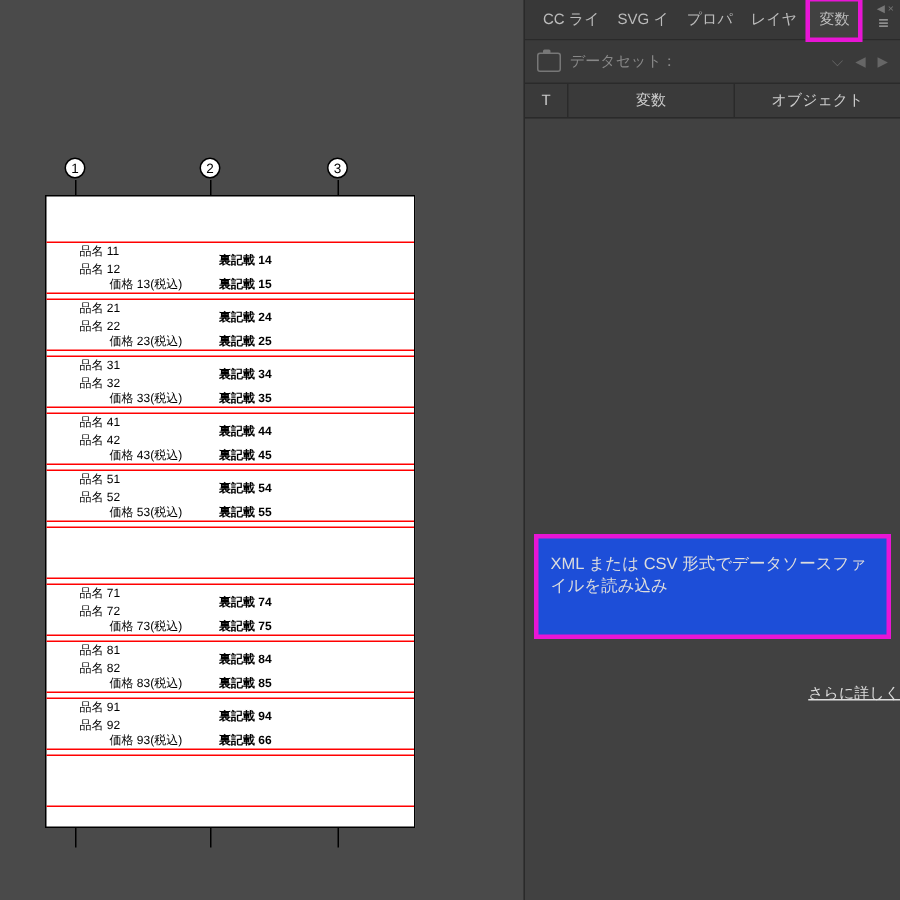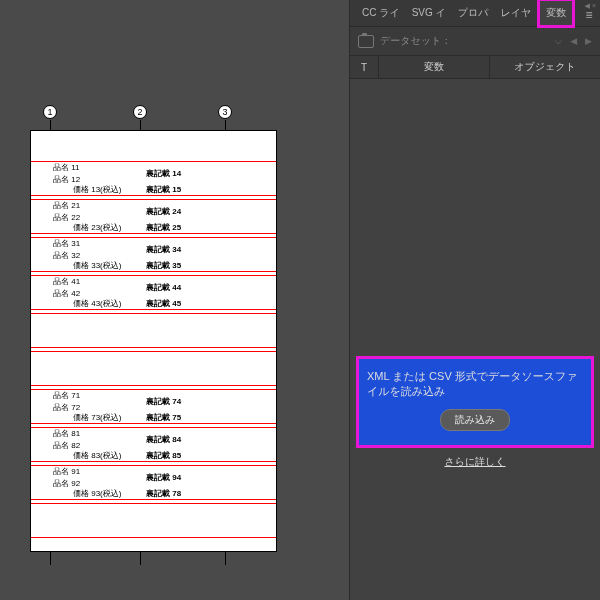--- a/index.html
+++ b/index.html
@@ -23,21 +23,21 @@
 .dataset-row { display:flex; align-items:center; height:28px; padding:0 8px; border-bottom:1px solid #2a2a2a; background:#3a3a3a; color:#888; font-size:10px; }
 .cam-icon { width:14px; height:11px; border:1px solid #777; border-radius:2px; margin-right:6px; position:relative; }
 .cam-icon:before { content:''; position:absolute; top:-3px; left:3px; width:5px; height:3px; background:#777; border-radius:1px; }
 .nav-chevron { color:#666; margin-left:auto; font-size:10px; }
 .nav-arrows { color:#666; font-size:9px; margin-left:8px; }
 .col-headers { display:flex; height:22px; border-bottom:1px solid #2a2a2a; background:#3a3a3a; color:#ccc; font-size:10px; }
 .col-h { display:flex; align-items:center; justify-content:center; border-right:1px solid #2a2a2a; }
 .import-box { position:absolute; left:6px; right:6px; top:356px; border:3px solid #e815d5; padding:10px 8px 14px 8px; background:#1d4ed8; }
 .import-text { color:#ddd; font-size:11px; line-height:15px; margin-bottom:10px; }
 .import-btn { display:block; margin:0 auto; background:#5a5a5a; color:#eee; border:1px solid #777; border-radius:10px; padding:3px 14px; font-size:10px; cursor:pointer; }
-.more-link { position:absolute; left:0; right:0; top:455px; text-align:center; color:#ddd; font-size:10px; text-decoration:underline; cursor:pointer; }
+.more-link { position:absolute; left:0; right:0; top:455px; text-align:right; color:#ddd; font-size:10px; text-decoration:underline; cursor:pointer; }
 .top-dots { position:absolute; right:4px; top:2px; color:#777; font-size:7px; }
 </style>
 </head>
 <body>
 
 <div class="markers">
   <div class="marker" style="left:20px;">
       <div class="marker-circle">1</div>
       <div class="marker-line"></div>
     </div>
@@ -82,20 +82,27 @@
     <div class="row-divider" style="top:144px"></div>
     <div class="row" style="top:145px">
       <div class="cell-a">品名 41</div>
       <div class="cell-a2">品名 42</div>
       <div class="cell-price">価格 43(税込)</div>
       <div class="cell-b">裏記載 44</div>
       <div class="cell-c">裏記載 45</div>
     </div>
     <div class="row-divider" style="top:178px"></div>
     <div class="row-divider" style="top:182px"></div>
+    <div class="row" style="top:183px">
+      <div class="cell-a">品名 51</div>
+      <div class="cell-a2">品名 52</div>
+      <div class="cell-price">価格 53(税込)</div>
+      <div class="cell-b">裏記載 54</div>
+      <div class="cell-c">裏記載 55</div>
+    </div>
     <div class="row-divider" style="top:216px"></div>
     <div class="row-divider" style="top:220px"></div>
     <div class="row-divider" style="top:254px"></div>
     <div class="row-divider" style="top:258px"></div>
     <div class="row" style="top:259px">
       <div class="cell-a">品名 71</div>
       <div class="cell-a2">品名 72</div>
       <div class="cell-price">価格 73(税込)</div>
       <div class="cell-b">裏記載 74</div>
       <div class="cell-c">裏記載 75</div>
@@ -109,21 +116,21 @@
       <div class="cell-b">裏記載 84</div>
       <div class="cell-c">裏記載 85</div>
     </div>
     <div class="row-divider" style="top:330px"></div>
     <div class="row-divider" style="top:334px"></div>
     <div class="row" style="top:335px">
       <div class="cell-a">品名 91</div>
       <div class="cell-a2">品名 92</div>
       <div class="cell-price">価格 93(税込)</div>
       <div class="cell-b">裏記載 94</div>
-      <div class="cell-c">裏記載 78</div>
+      <div class="cell-c">裏記載 66</div>
     </div>
     <div class="row-divider" style="top:368px"></div>
     <div class="row-divider" style="top:372px"></div>
     <div class="row-divider" style="top:406px"></div>
   </div>
 
 <div class="panel">
   <div class="top-dots">◀ ×</div>
   <div class="tabs">
     <div class="tab">CC ライ</div>
@@ -140,16 +147,15 @@
     <span class="nav-arrows">◀</span>
     <span class="nav-arrows">▶</span>
   </div>
   <div class="col-headers">
     <div class="col-h" style="width:28px;">T</div>
     <div class="col-h" style="flex:1;">変数</div>
     <div class="col-h" style="flex:1;border-right:none;">オブジェクト</div>
   </div>
   <div class="import-box">
     <div class="import-text">XML または CSV 形式でデータソースファイルを読み込み</div>
-    <button class="import-btn">読み込み</button>
   </div>
   <div class="more-link">さらに詳しく</div>
 </div>
 
 </body></html>

